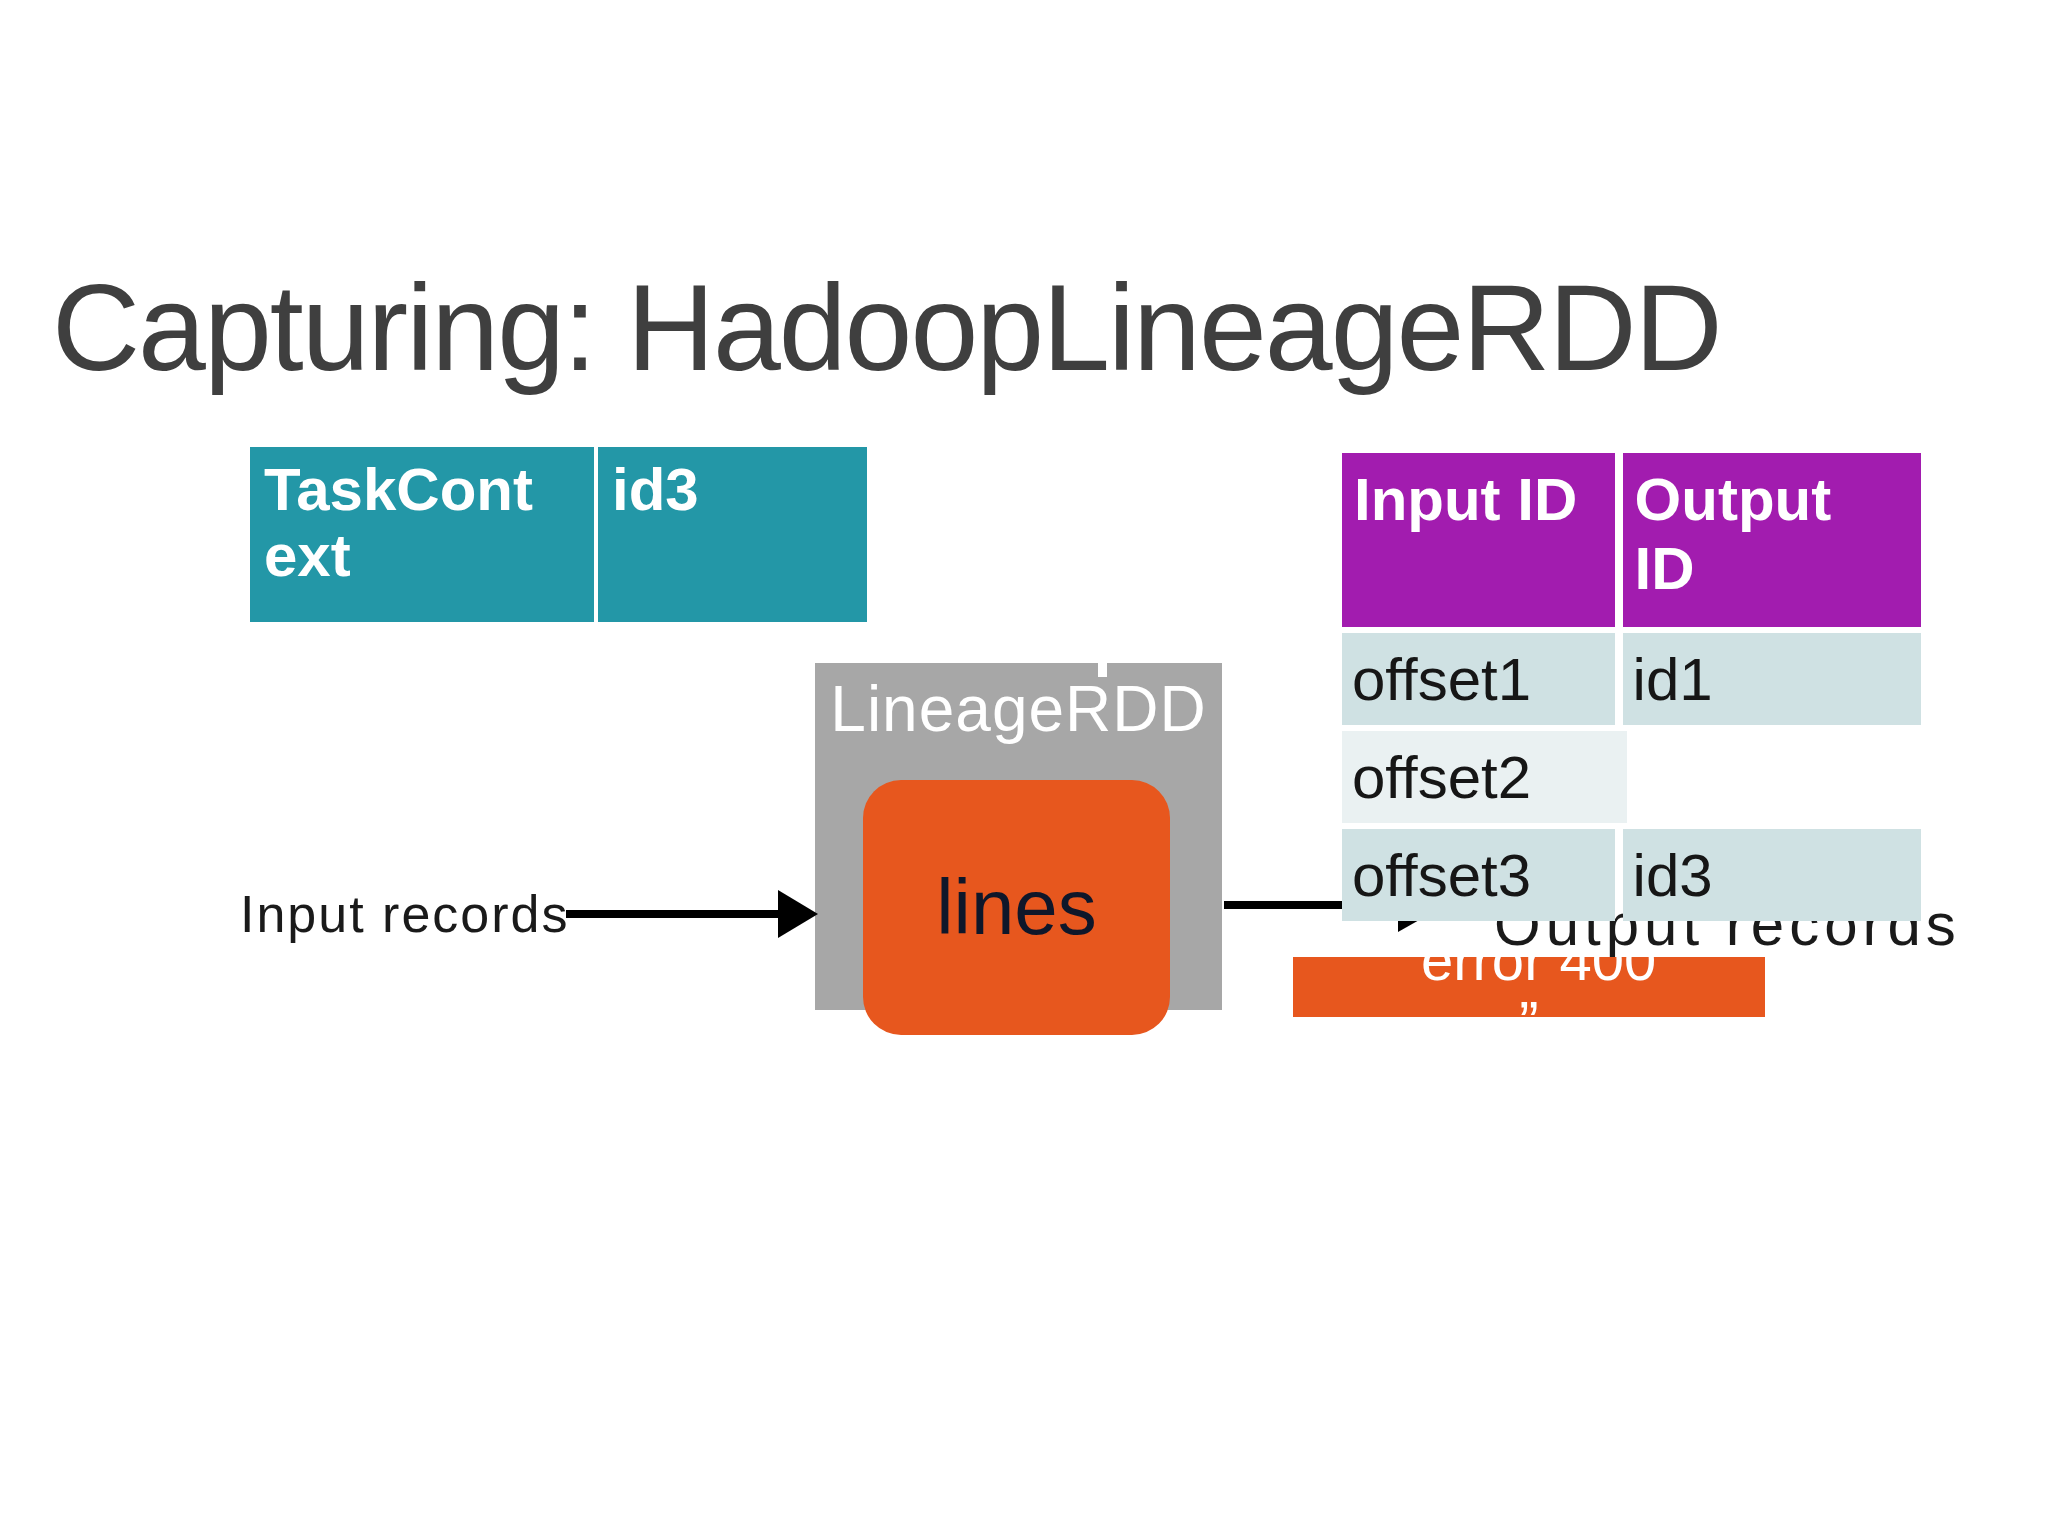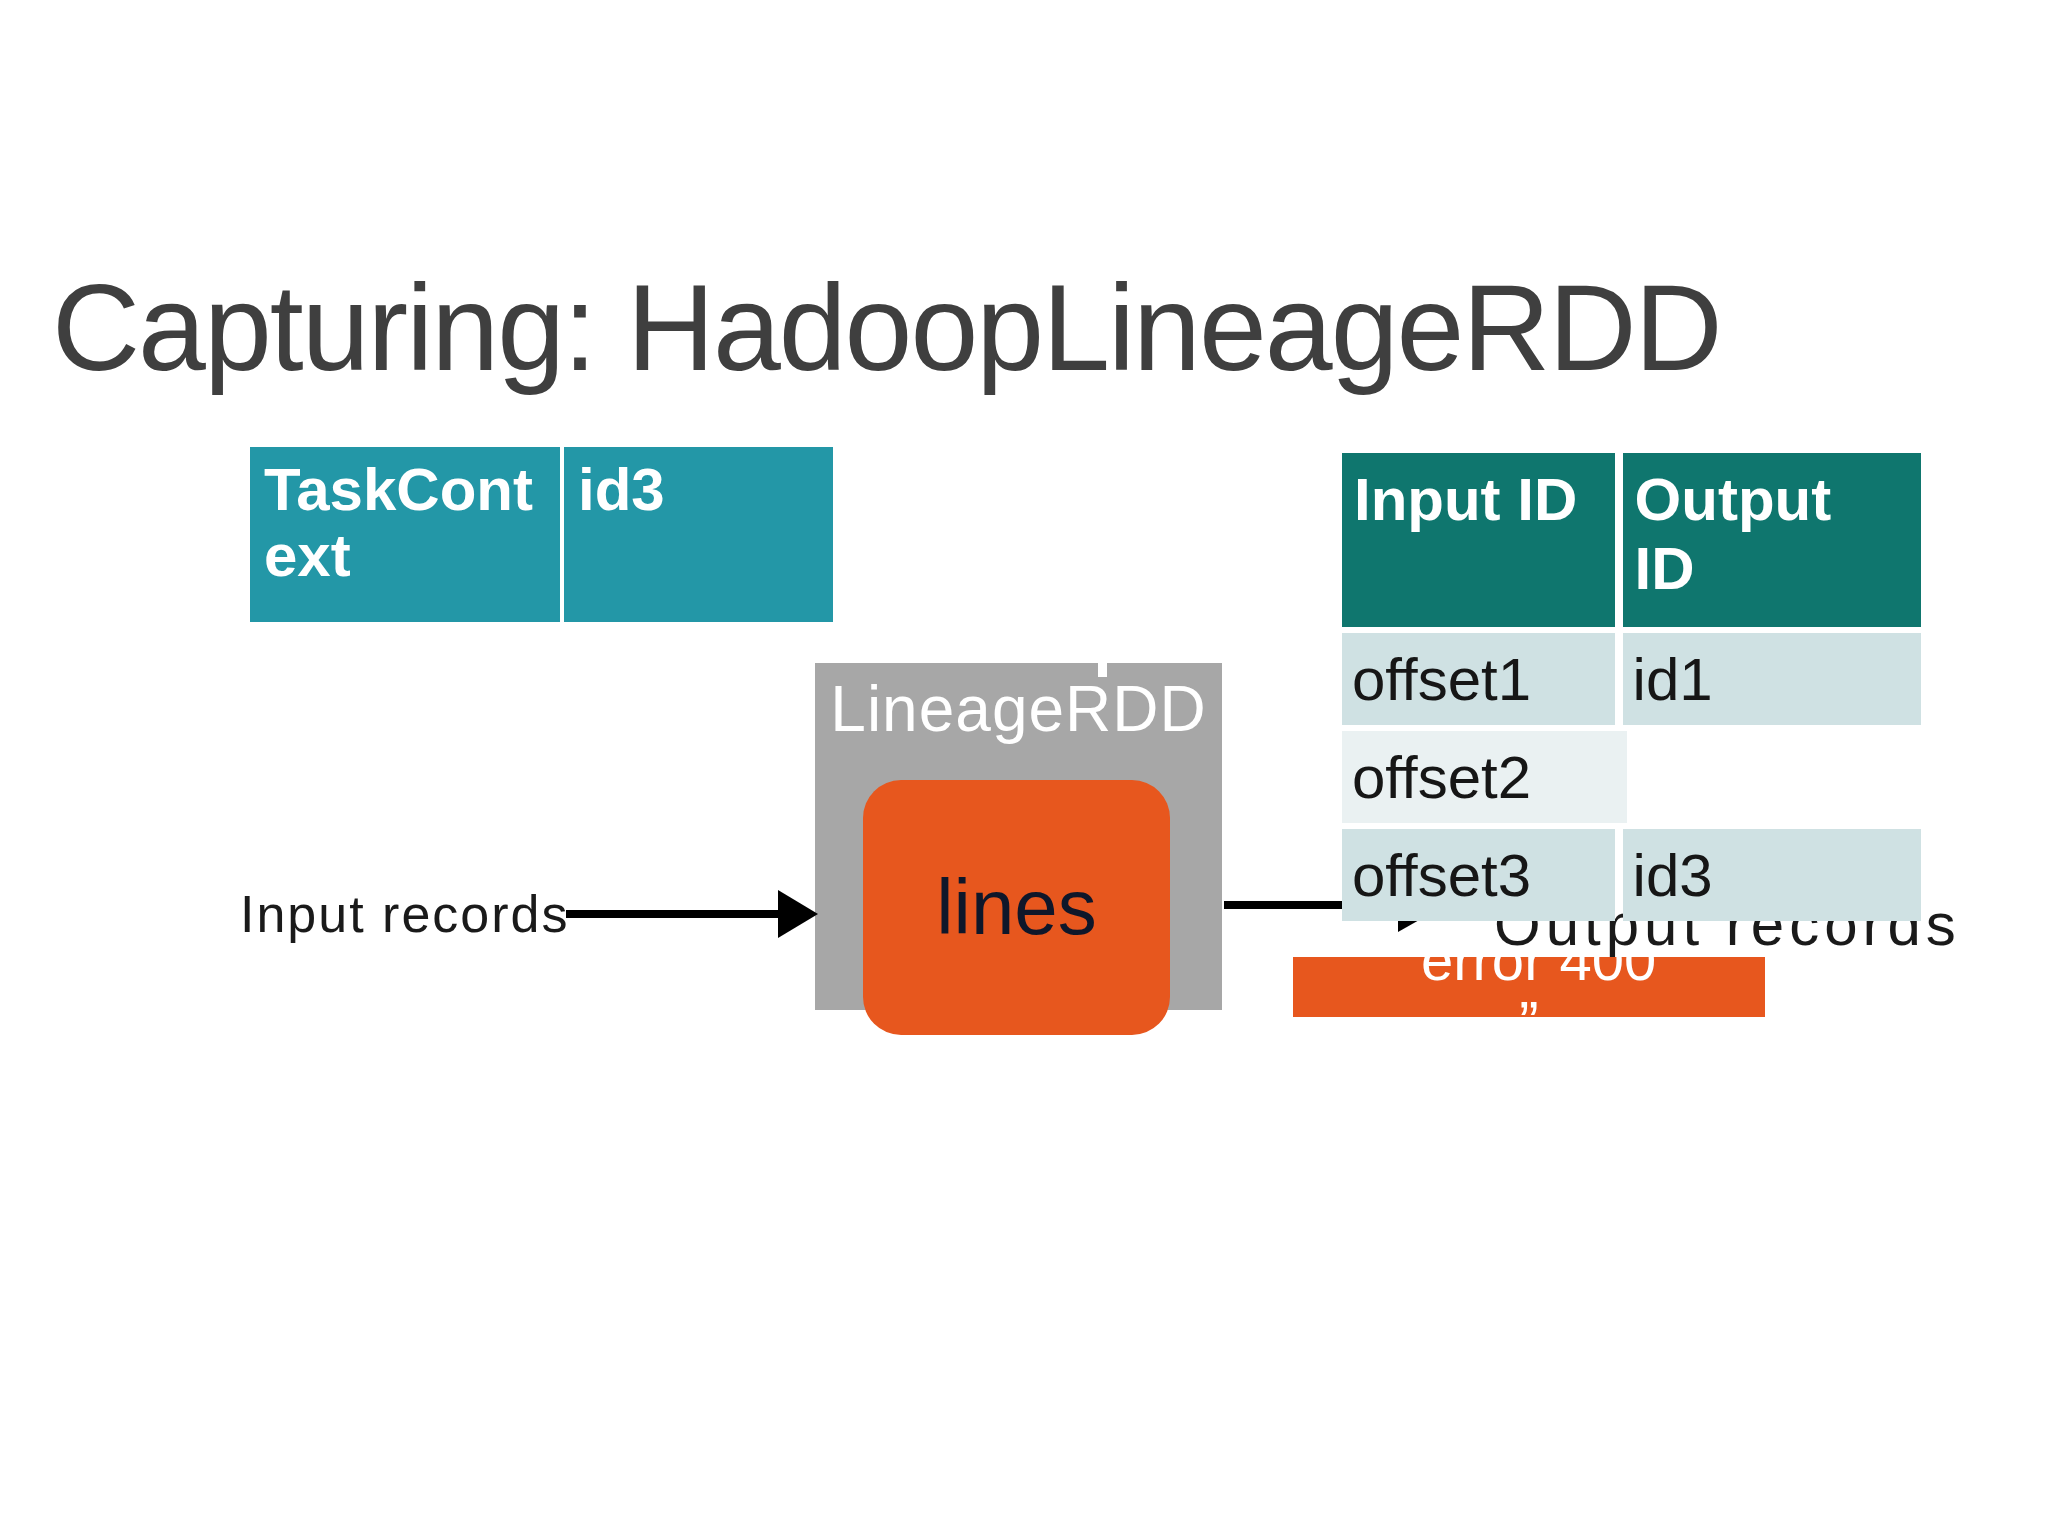--- a/index.html
+++ b/index.html
@@ -9,27 +9,27 @@
 
   
   #title{left:52px;top:258px;font-size:122px;letter-spacing:-2px;
          color:#3f3f3f;white-space:nowrap;z-index:1;}
 
   
   #tc-table{left:250px;top:447px;display:flex;gap:4px;z-index:1;}
   .tc-cell{background:#2397a7;height:175px;box-sizing:border-box;
            padding:10px 0 0 14px;color:#ffffff;font-weight:bold;
            font-size:60px;line-height:1.1;white-space:pre-line;overflow:hidden;}
-  #tc-cell-key{width:310px;}
+  #tc-cell-key{width:344px;}
   #tc-cell-val{width:269px;}
 
   
   #lrdd-table{left:1342px;top:453px;width:579px;z-index:3;}
   .lt-row{display:flex;gap:8px;}
-  .lt-hcell{background:#0f766e;height:174px;box-sizing:border-box;
+  .lt-hcell{background:#a21caf;height:174px;box-sizing:border-box;
             padding:12px 0 1px 12px;color:#ffffff;font-weight:bold;
             font-size:60px;line-height:1.15;white-space:pre-line;}
   .lt-cell{height:92px;box-sizing:border-box;display:flex;align-items:center;
            padding-left:10px;font-size:60px;color:#161616;}
   .c1{width:285px;} .c2{width:312px;}
   .lt-row.body{margin-top:6px;}
   .row-odd  .lt-cell{background:#cfe1e3;}
   .row-even .lt-cell{background:#eaf1f2;}
 
   

